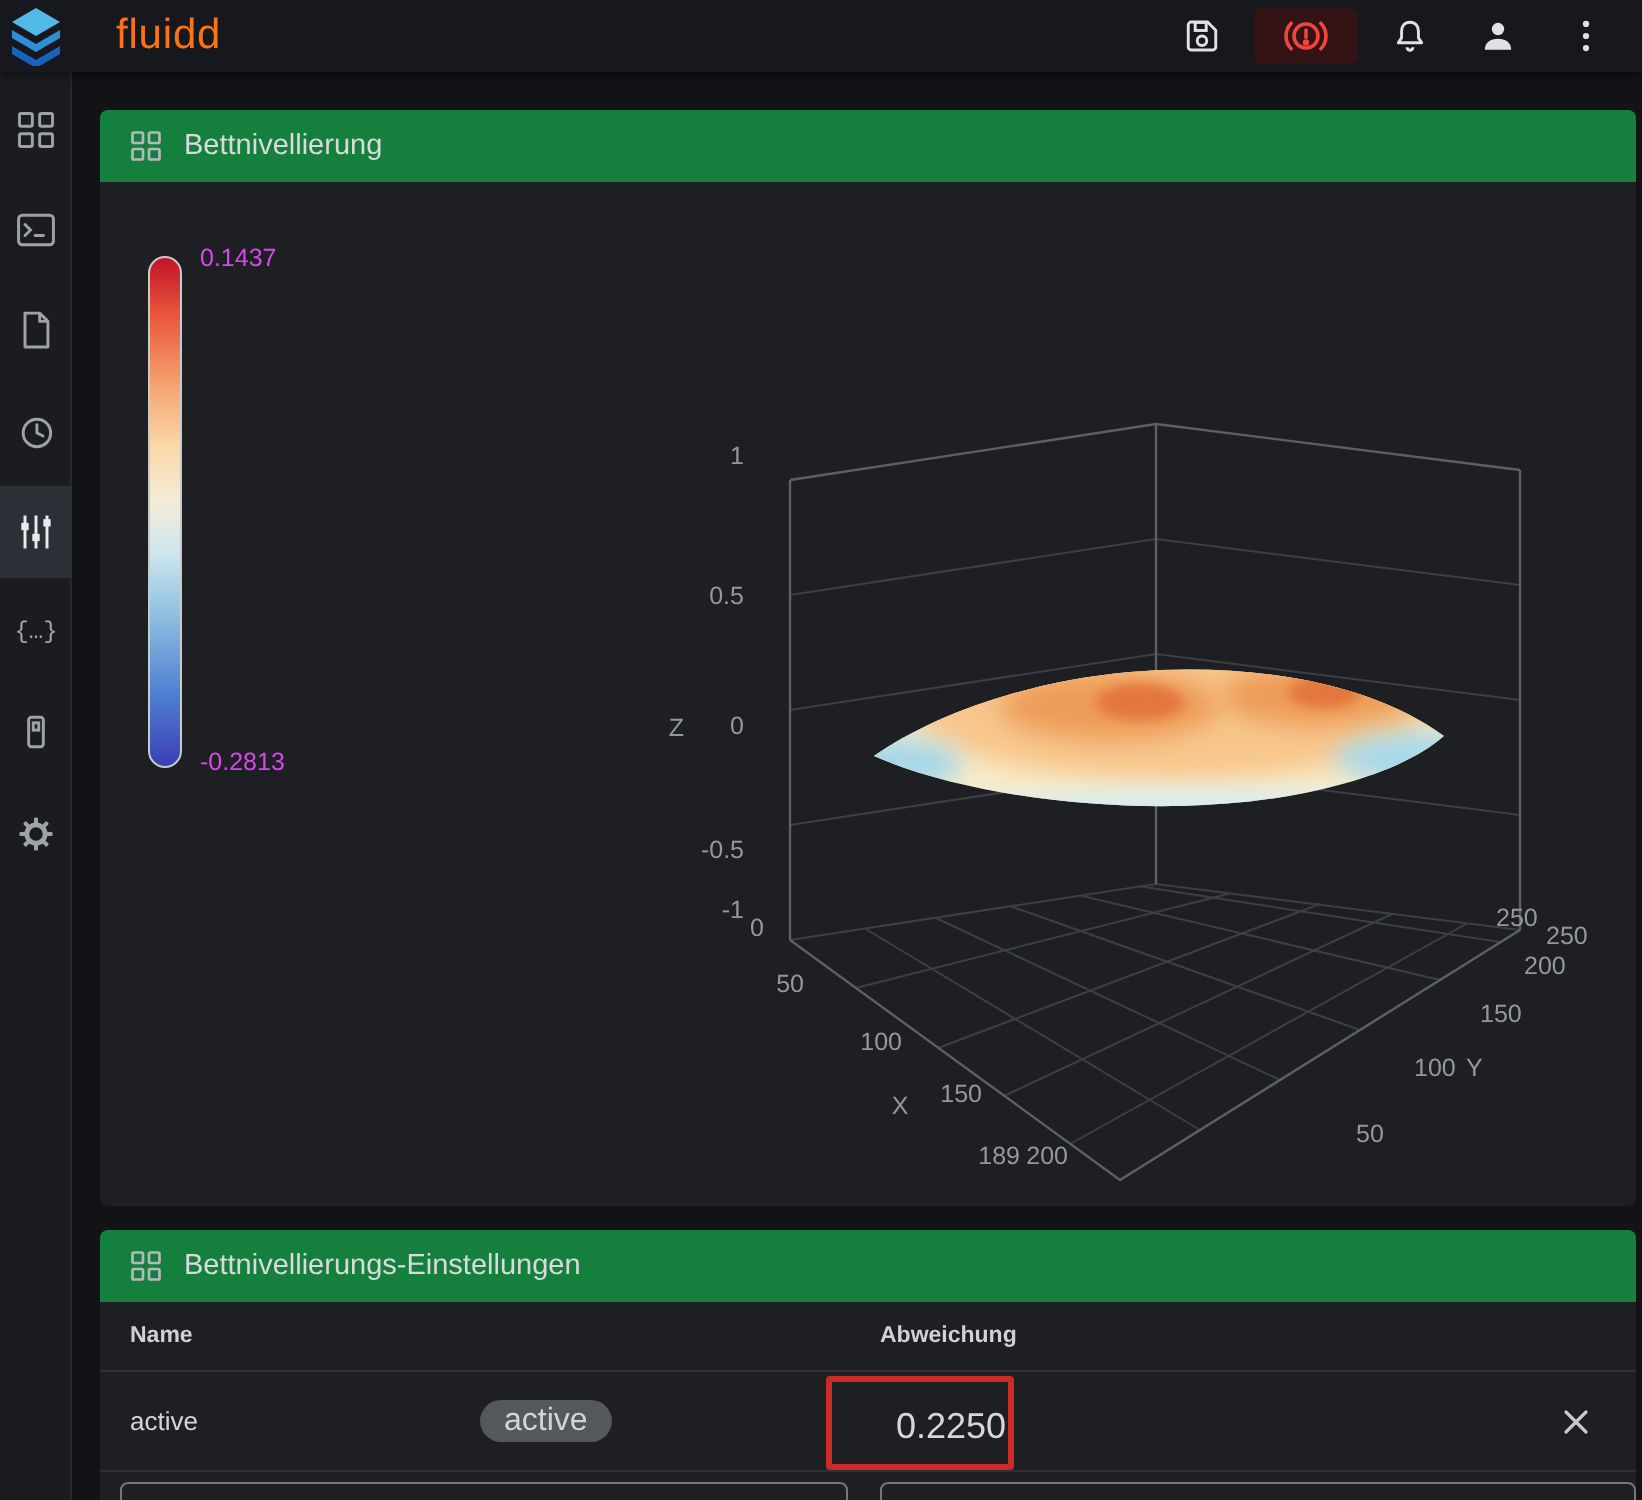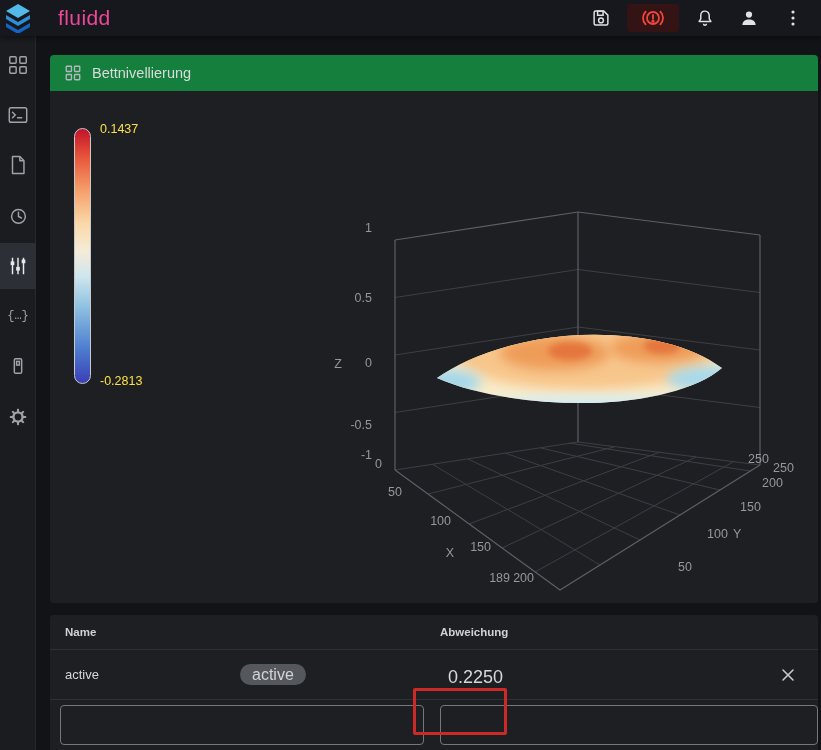--- a/index.html
+++ b/index.html
@@ -3,21 +3,21 @@
 <meta charset="utf-8">
 <style>
   * { box-sizing: border-box; }
   body { margin:0; background:#0e0f12; font-family:"Liberation Sans", sans-serif; }
   #screen { position:relative; width:821px; height:750px; background:#121316; overflow:hidden; }
 
   
   .topbar { position:absolute; left:0; top:0; width:821px; height:36px; background:#17181d;
             display:flex; align-items:center; z-index:20; box-shadow:0 2px 5px rgba(0,0,0,.45); }
   .logo-wrap { width:36px; height:36px; display:flex; align-items:center; justify-content:center; }
-  .app-title { margin-left:22px; font-size:21px; color:#ec4899; letter-spacing:.4px; }
+  .app-title { margin-left:22px; font-size:21px; color:#f97316; letter-spacing:.4px; }
   .topbar-right { margin-left:auto; display:flex; align-items:center; gap:8px; padding-right:10px; }
   .icon-btn { width:36px; height:36px; display:flex; align-items:center; justify-content:center; cursor:pointer; }
   .estop-btn { width:52px; height:28px; background:#331314; border-radius:4px;
                display:flex; align-items:center; justify-content:center; cursor:pointer; }
 
   
   .sidebar { position:absolute; left:0; top:36px; width:36px; height:714px; background:#1a1c20;
              border-right:1px solid #26282c; z-index:10; }
   .side-item { position:absolute; left:0; width:36px; height:46px;
                display:flex; align-items:center; justify-content:center; cursor:pointer; }
@@ -31,21 +31,21 @@
   .card-header { height:36px; background:#15803d; display:flex; align-items:center; padding:0 14px; gap:10px; }
   .card-title { font-size:14.5px; color:#d9dadb; }
 
   
   .mesh-body { position:relative; width:768px; height:512px; }
   .plot-svg { position:absolute; left:0; top:0; }
   .cbar { position:absolute; left:24px; top:37px; width:17px; height:256px;
           border:1px solid #c7cacc; border-radius:9px;
           background:linear-gradient(180deg,#c2132a 0%,#e8553a 11%,#f49e6b 24%,#fbd8a8 37%,
                      #f4ecd8 48%,#cfe6ee 58%,#8fc1e1 70%,#4f7fd0 86%,#3a3fb5 100%); }
-  .cb-label { position:absolute; font-size:12.5px; color:#fde047; }
+  .cb-label { position:absolute; font-size:12.5px; color:#d946ef; }
   .cb-max { left:50px; top:31px; }
   .cb-min { left:50px; top:283px; }
 
   
   .thead { position:relative; height:35px; border-bottom:1px solid #2e3136; }
   .th { position:absolute; top:11px; font-size:11.5px; font-weight:bold; color:#cfd1d3; }
   .th-name { left:15px; } .th-dev { left:390px; }
   .trow { position:relative; height:50px; border-bottom:1px solid #2e3136; }
   .td-name { position:absolute; left:15px; top:17px; font-size:13px; color:#d6d7d9; }
   .chip { position:absolute; left:190px; top:14px; height:21px; padding:0 12px; border-radius:11px;
@@ -273,20 +273,29 @@
           <text x="712" y="396">200</text>
           <text x="698" y="372">250</text>
           <text x="723" y="381">250</text>
           <text x="683" y="447">Y</text>
         </g>
       </svg>
     </div>
   </div>
 
   <div class="card" id="card-settings">
+    <div class="card-header">
+      <svg width="18" height="18" viewBox="0 0 24 24" fill="none" stroke="#b5b8ba" stroke-width="1.8">
+        <rect x="3" y="3" width="7" height="7" rx="1"></rect>
+          <rect x="14" y="3" width="7" height="7" rx="1"></rect>
+        <rect x="3" y="14" width="7" height="7" rx="1"></rect>
+          <rect x="14" y="14" width="7" height="7" rx="1"></rect>
+      </svg>
+      <span class="card-title">Bettnivellierungs-Einstellungen</span>
+    </div>
 
     <div class="thead">
       <span class="th th-name">Name</span>
       <span class="th th-dev">Abweichung</span>
     </div>
 
     <div class="trow">
       <span class="td-name">active</span>
       <span class="chip">active</span>
       <span class="td-dev">0.2250</span>

